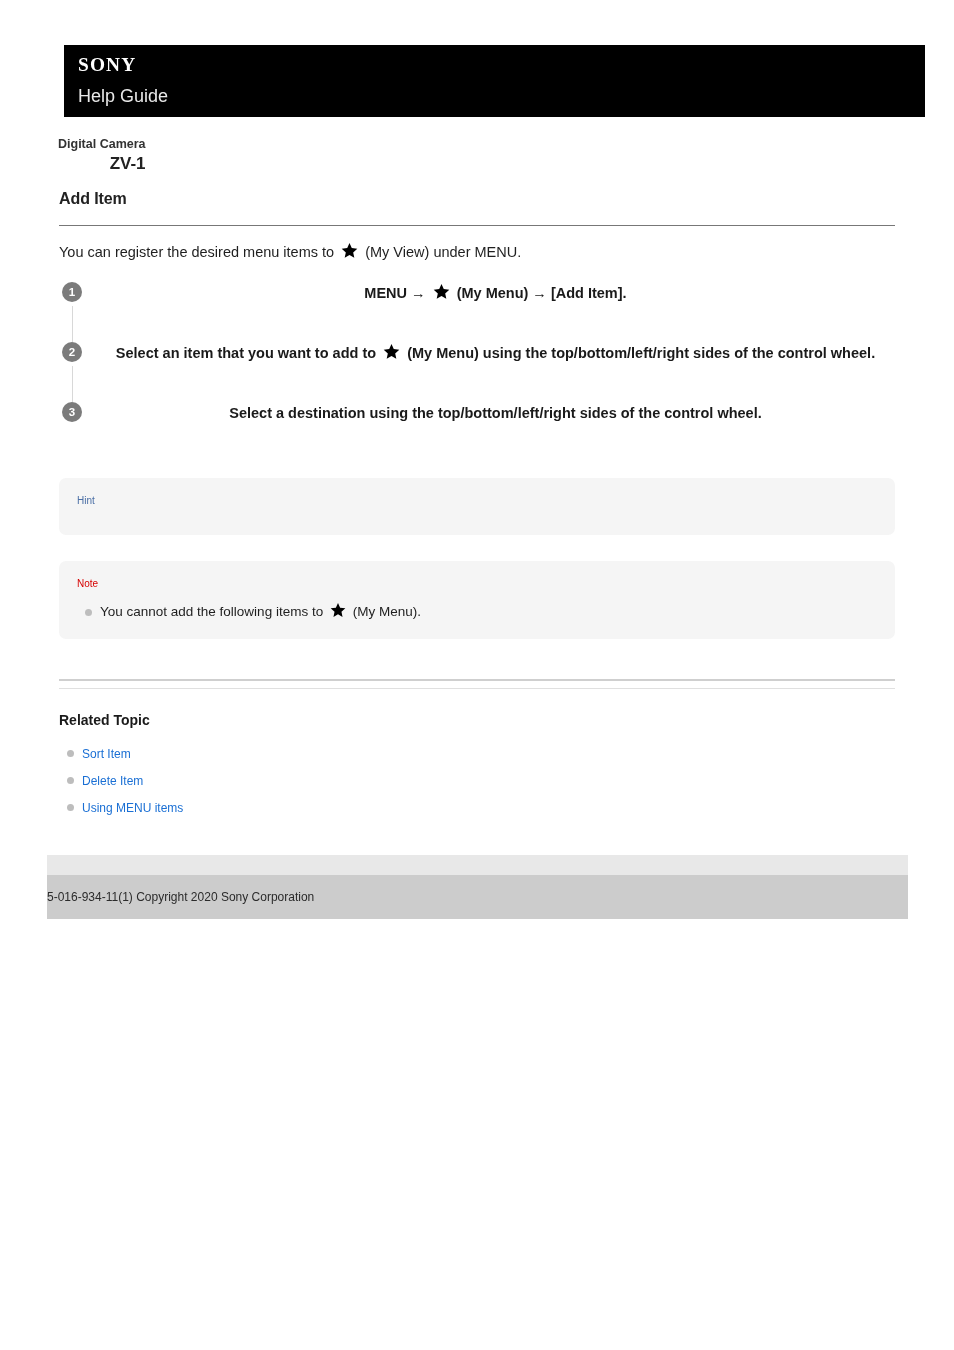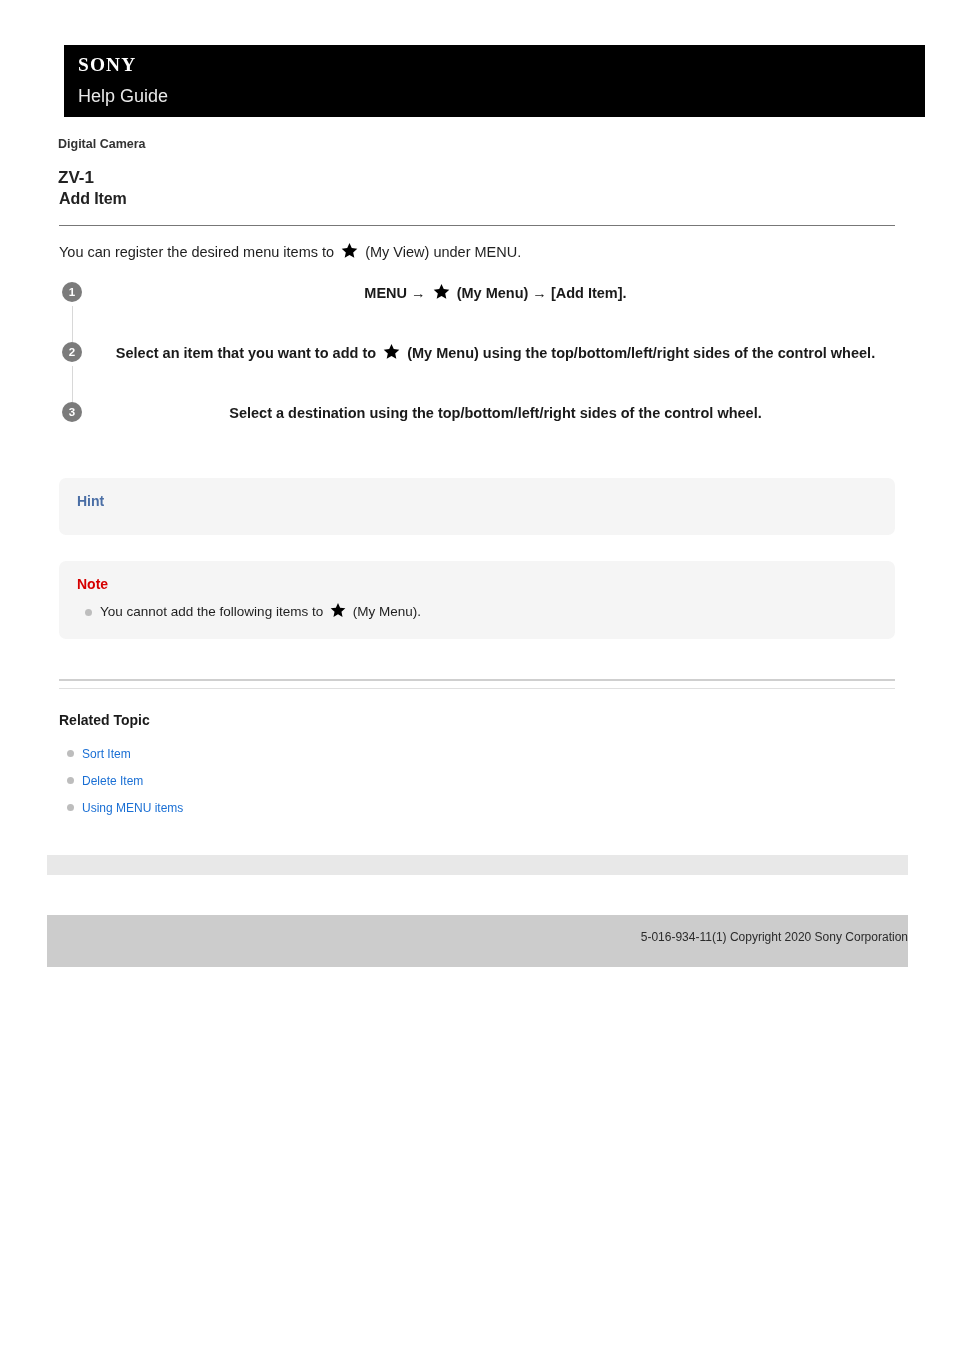--- a/index.html
+++ b/index.html
@@ -59,21 +59,22 @@
   }
   .product-category {
     font-size: 12.5px;
     color: #333333;
     line-height: 16px;
   }
   .product-model {
     font-size: 17px;
     color: #222222;
     line-height: 22px;
-    margin-top: 15px;
+    margin-top: 1px;
+    text-align: right;
   }
 
   
   .article {
     position: absolute;
     left: 59px;
     top: 186px;
     width: 836px;
   }
   .page-title {
@@ -176,22 +177,22 @@
   .callout {
     background: #f5f5f5;
     border-radius: 7px;
     padding: 14px 18px 16px 18px;
     box-sizing: border-box;
     width: 836px;
   }
   .callout.hint { margin-top: 48px; }
   .callout.note { margin-top: 26px; }
   .callout-title {
-    font-size: 14px;
-    font-weight: bold;
+    font-size: 10px;
+    font-weight: normal;
     line-height: 18px;
     margin-bottom: 9px;
   }
   .callout-title.hint-title { color: #4a6ea5; }
   .callout-title.note-title { color: #d60000; }
 
   .bullet-list { margin: 0; padding: 0; list-style: none; }
   .bullet-item {
     position: relative;
     padding-left: 23px;
@@ -269,25 +270,25 @@
     position: absolute;
     left: 47px;
     top: 855px;
     width: 861px;
     height: 20px;
     background: #e8e8e8;
   }
   .footer-bar {
     position: absolute;
     left: 47px;
-    top: 915px;
+    top: 875px;
     width: 861px;
-    height: 52px;
+    height: 44px;
     background: #cccccc;
-    text-align: right;
+    text-align: left;
   }
   .footer-text {
     font-size: 12px;
     color: #2b2b2b;
     line-height: 44px;
   }
 </style>
 </head>
 <body>
 

